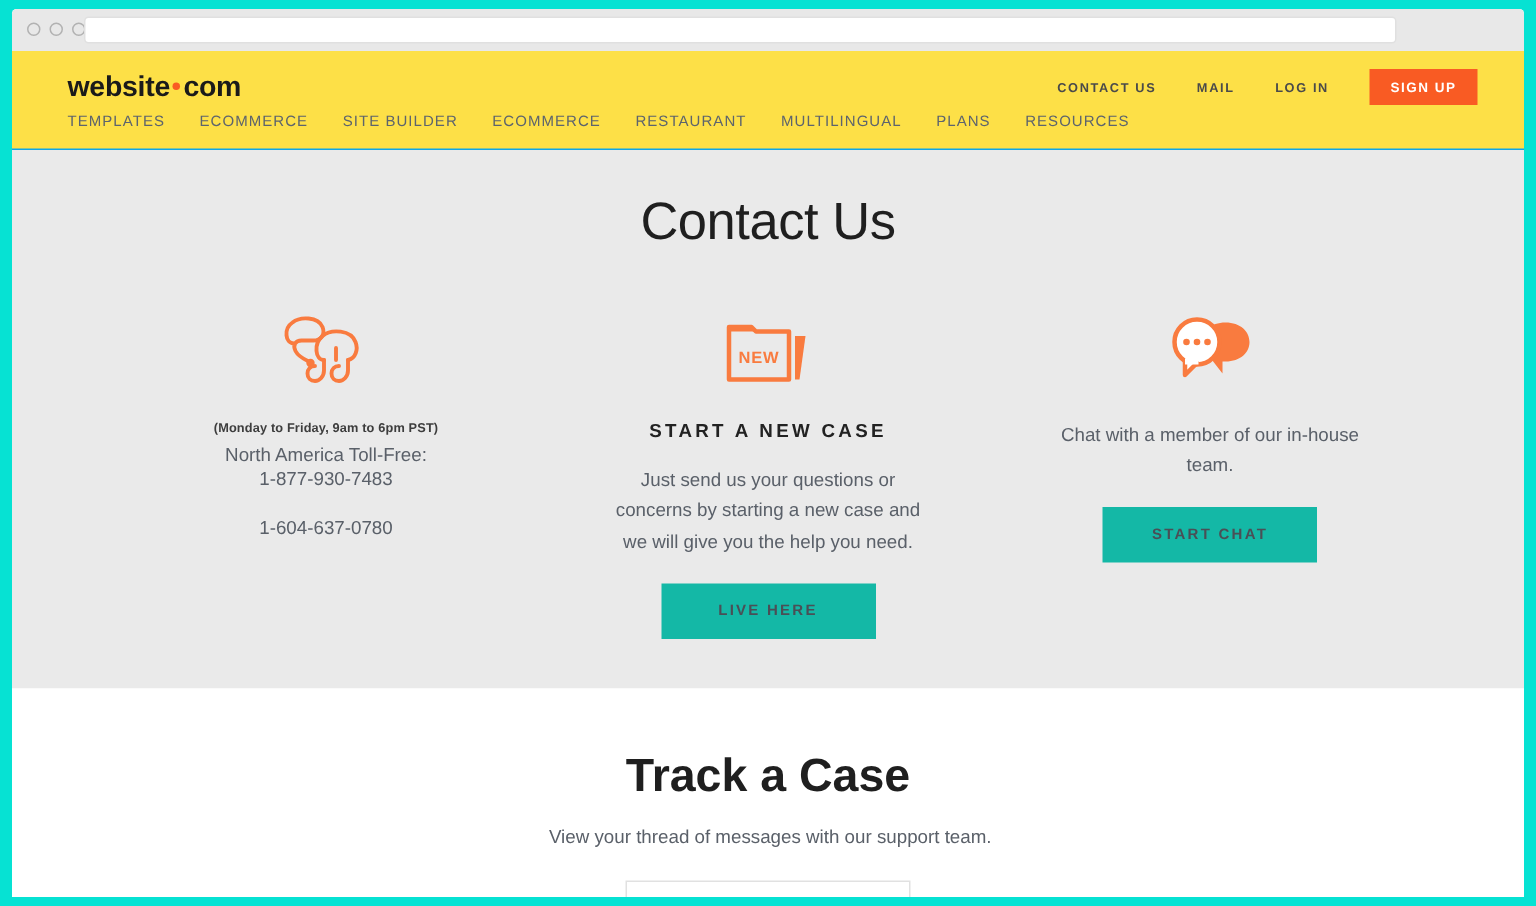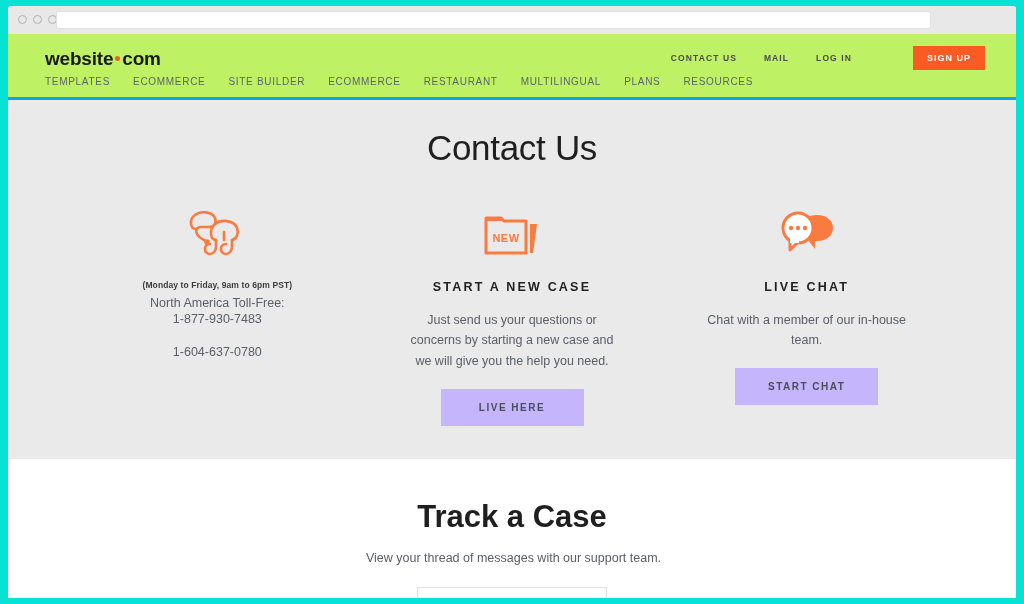--- a/index.html
+++ b/index.html
@@ -51,22 +51,22 @@
     width: 875px; height: 18px;
     background: #ffffff;
     border-radius: 3px;
     border: 1px solid #e0e0e0;
   }
 
   
   #site-header {
     position: relative;
     height: 66px;
-    background: #bef264;
-    border-bottom: 3px solid #0ea5e9;
+    background: #fde047;
+    border-bottom: 1px solid #0ea5e9;
   }
   #logo {
     position: absolute;
     left: 37px; top: 14px;
     font-size: 19px;
     font-weight: bold;
     color: #1a1a1a;
     letter-spacing: -0.2px;
   }
   #logo .logo-dot {
@@ -111,21 +111,20 @@
     color: #ffffff;
     font-size: 9px;
     font-weight: bold;
     letter-spacing: 1px;
     padding: 7px 14px;
     text-decoration: none;
     white-space: nowrap;
     border: none;
     cursor: pointer;
     font-family: "Liberation Sans", sans-serif;
-    margin-left: 34px;
   }
 
   
   #contact-section {
     background: #eaeaea;
     padding-top: 28px;
     padding-bottom: 26px;
     height: 359px;
   }
   #contact-title {
@@ -168,21 +167,21 @@
     font-size: 8.5px;
     font-weight: bold;
     color: #3d3d3d;
     letter-spacing: 0.1px;
     margin-bottom: 5px;
   }
   .phone-line { font-size: 12.5px; color: #5a6069; line-height: 1.28; }
   .phone-gap { height: 17px; }
   .wbtn {
     display: inline-block;
-    background: #c4b5fd;
+    background: #14b8a6;
     color: #4a4f56;
     font-size: 10px;
     font-weight: bold;
     letter-spacing: 1.5px;
     padding: 13px 0;
     width: 143px;
     text-align: center;
     text-decoration: none;
     margin-top: 18px;
     border: none;
@@ -303,21 +302,20 @@
             <svg width="60" height="48" viewBox="0 0 60 48" fill="none">
               <path d="M40 6 C50 6 56 12 56 19 C56 26 50 32 40 32 L38 32 L38 40 L31 31 C26 29 24 24 24 19 C24 12 30 6 40 6 Z" fill="#F97B3F"></path>
               <circle cx="21" cy="19" r="15" fill="#ffffff" stroke="#F97B3F" stroke-width="3"></circle>
               <path d="M13 31 L13 41 L22 32" fill="#ffffff" stroke="#F97B3F" stroke-width="3" stroke-linejoin="round"></path>
               <path d="M13 32 L22 32" stroke="#ffffff" stroke-width="4"></path>
               <circle cx="14" cy="19" r="2.2" fill="#F97B3F"></circle>
               <circle cx="21" cy="19" r="2.2" fill="#F97B3F"></circle>
               <circle cx="28" cy="19" r="2.2" fill="#F97B3F"></circle>
             </svg>
           </div>
-          <div class="col-title">LIVE CHAT</div>
           <div class="col-body" style="max-width:200px;margin:0 auto;">Chat with a member of our in-house team.</div>
           <a class="wbtn" id="chat-btn" href="#">START CHAT</a>
         </div>
 
       </div>
     </div>
 
     <div id="track-section">
       <h2 id="track-title">Track a Case</h2>
       <p id="track-sub">View your thread of messages with our support team.</p>

